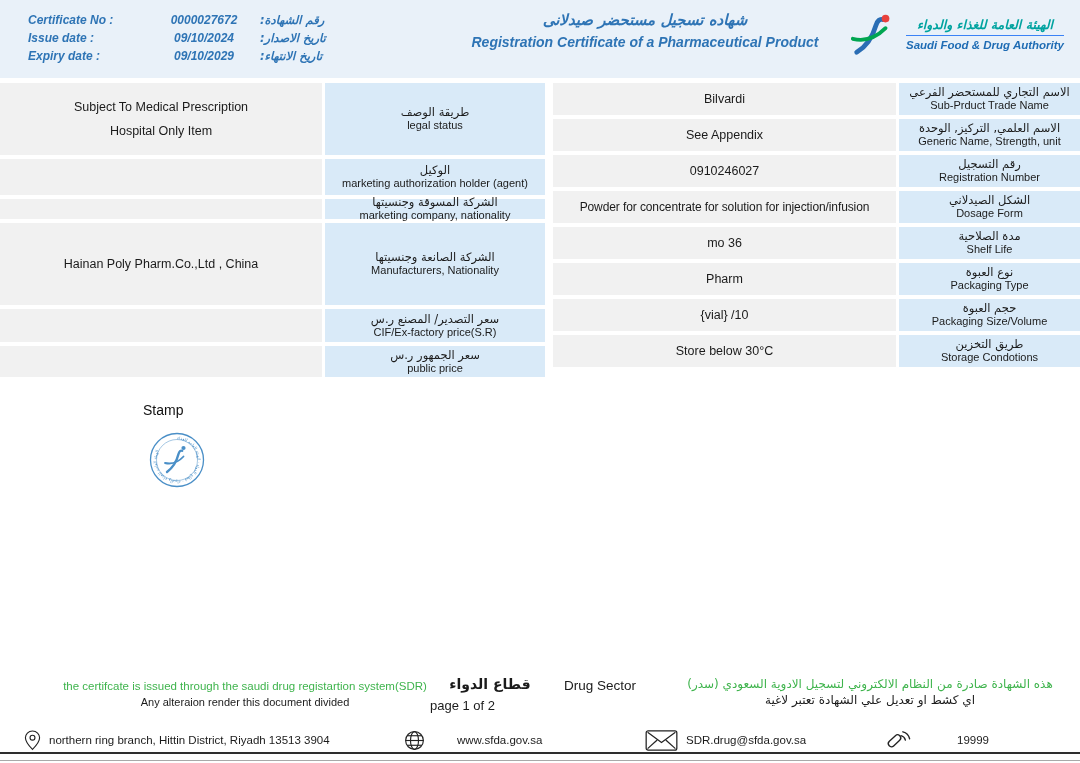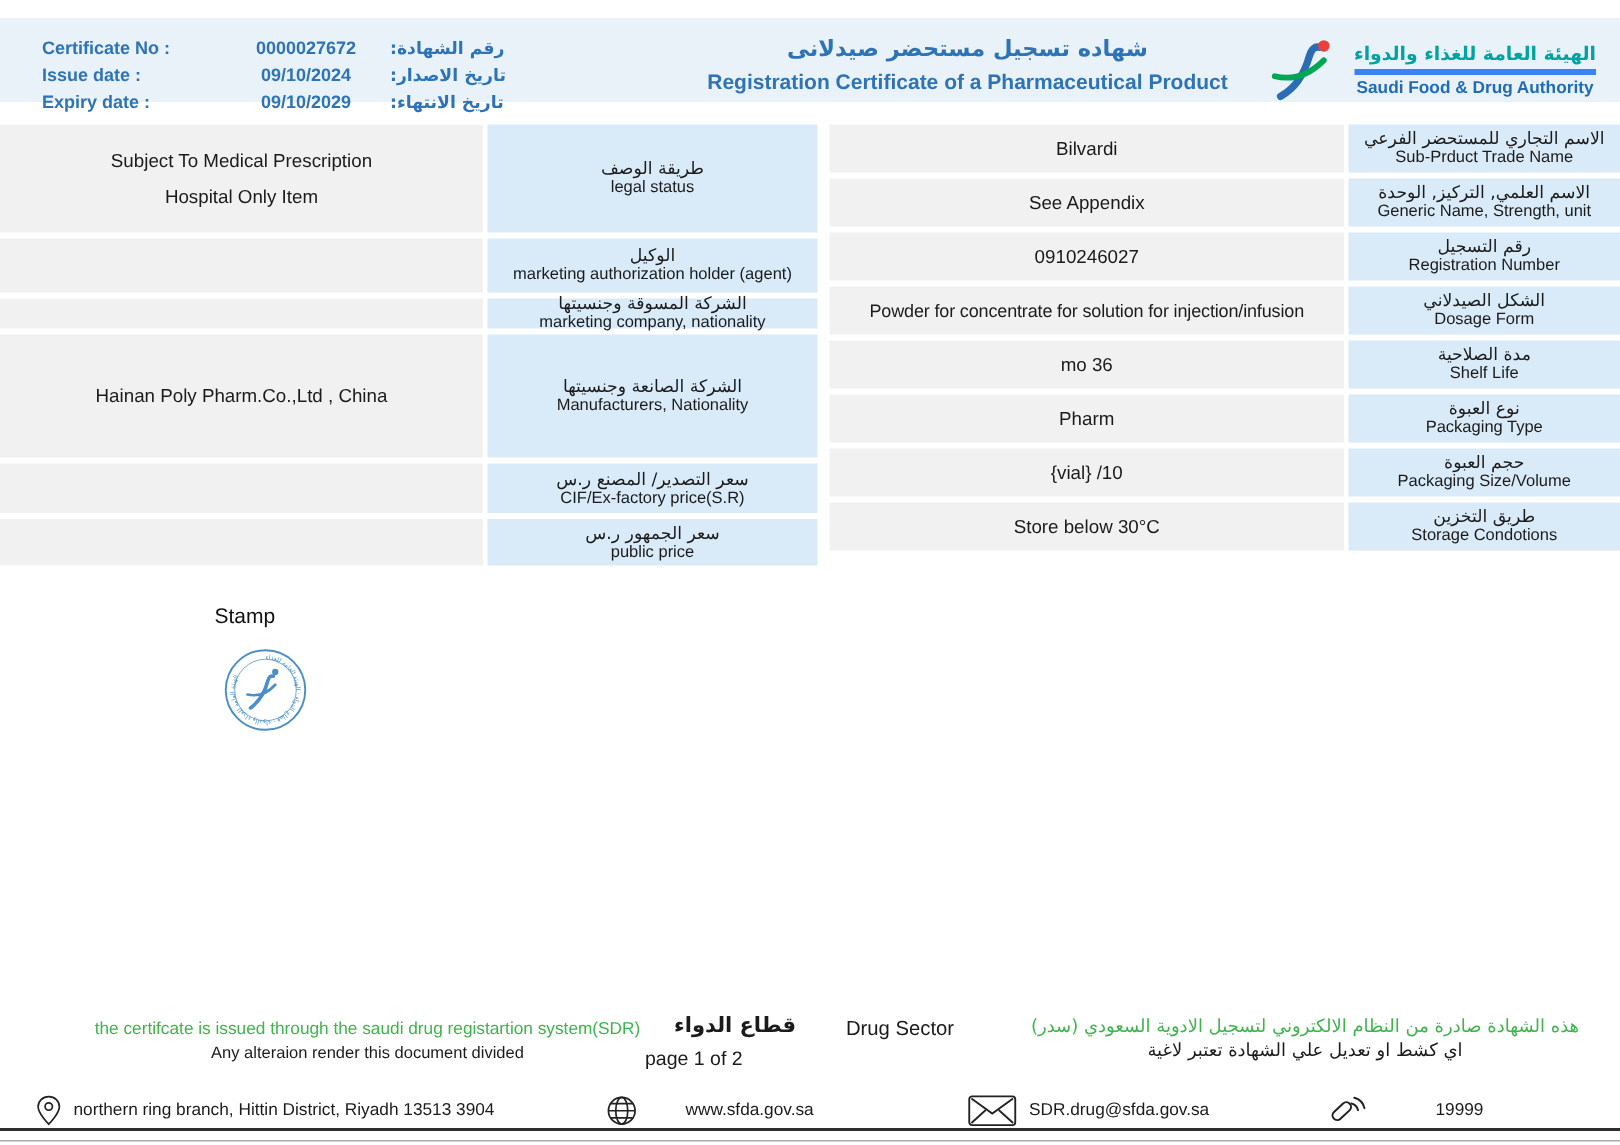--- a/index.html
+++ b/index.html
@@ -1,34 +1,34 @@
 <!DOCTYPE html>
 <html><head>
 <meta charset="utf-8">
 <style>
   html,body{margin:0;padding:0;background:#fff;}
   .page{position:relative;width:1080px;height:763px;background:#ffffff;overflow:hidden;
         font-family:"Liberation Sans",sans-serif;color:#1b1b1b;}
   .ar{font-family:"DejaVu Sans",sans-serif;direction:rtl;}
 
   
-  .topbar{position:absolute;left:0;top:12px;width:1080px;height:56px;background:#e9f1f9;}
+  .topbar{position:absolute;left:0;top:0;width:1080px;height:78px;background:#e9f1f9;font-style:italic;}
   .meta{position:absolute;left:28px;top:12px;display:grid;
         grid-template-columns:120px 112px 102px;row-gap:1px;
         font-size:12px;font-weight:bold;color:#2e74b5;line-height:17px;}
   .meta .m-val{text-align:center;}
   .meta .m-ar{text-align:left;font-size:11.5px;}
   .title-block{position:absolute;left:445px;top:11px;width:400px;text-align:center;
         color:#2e74b5;font-weight:bold;}
   .t-ar{font-size:15px;line-height:18px;}
   .t-en{font-size:14px;line-height:18px;margin-top:4px;}
   .logo{position:absolute;right:16px;top:11px;display:flex;align-items:center;gap:7px;}
   .logo-text{display:flex;flex-direction:column;align-items:center;}
   .l-ar{color:#00a3a0;font-size:12.5px;font-weight:bold;padding-bottom:3px;
-        border-bottom:4px solid #3b82f6;width:100%;text-align:center;}
+        border-bottom:1px solid #3b82f6;width:100%;text-align:center;}
   .l-en{color:#1f6cb4;font-size:11.5px;font-weight:bold;margin-top:3px;}
 
   
   .tbl{position:absolute;display:flex;flex-direction:column;gap:4px;}
   .tbl-row{display:flex;}
   .cell-v{background:#f1f1f1;display:flex;flex-direction:column;align-items:center;
           justify-content:center;text-align:center;font-size:12.5px;}
   .cell-l{background:#d9eaf8;display:flex;flex-direction:column;align-items:center;
           justify-content:center;text-align:center;flex:1;}
   .cell-l .la{font-size:11.5px;line-height:13px;}

